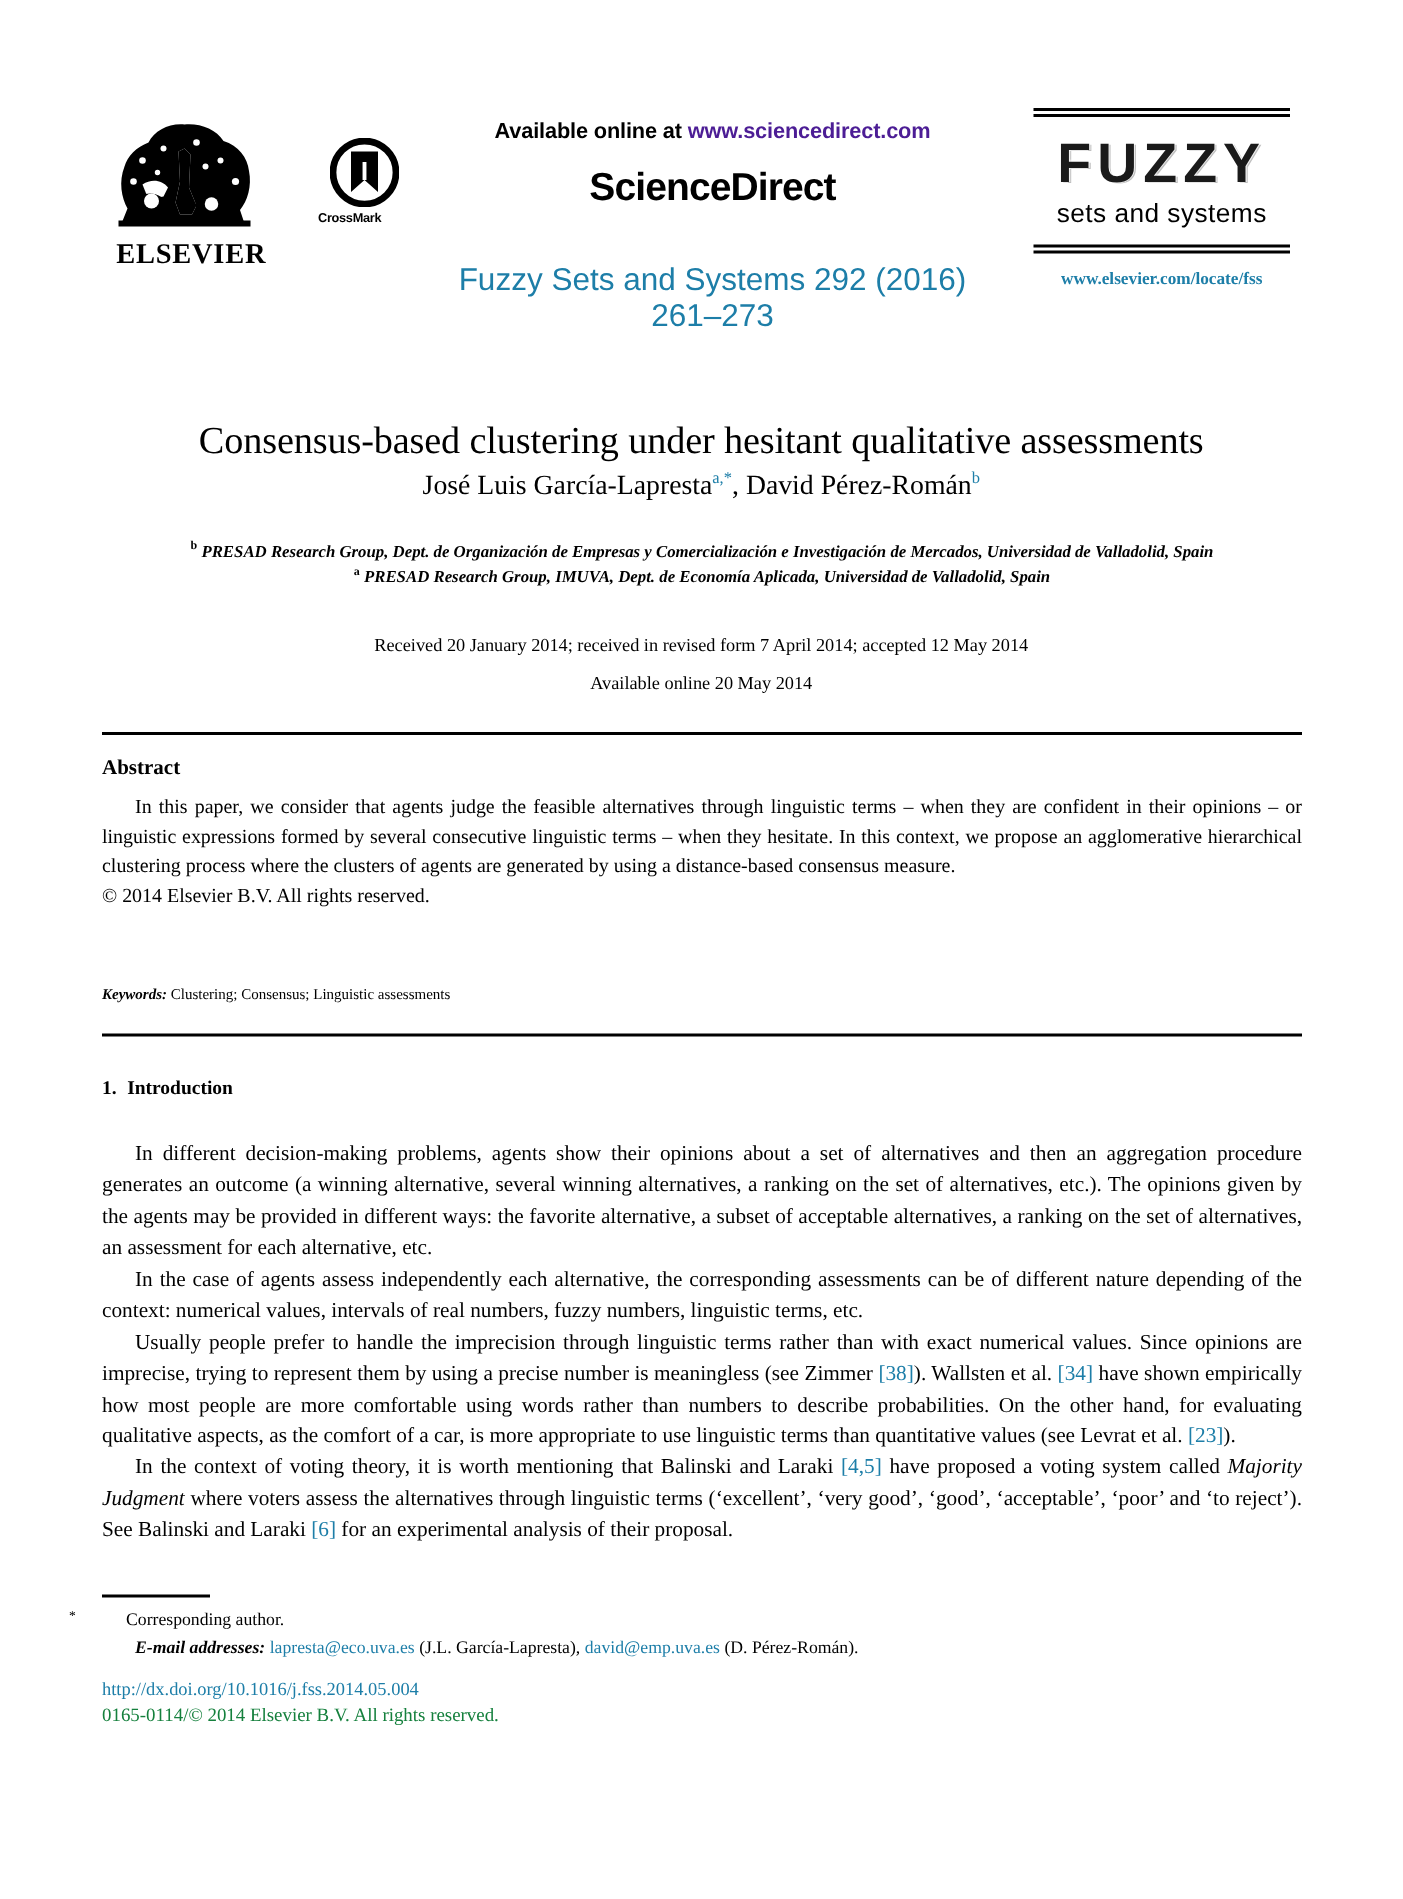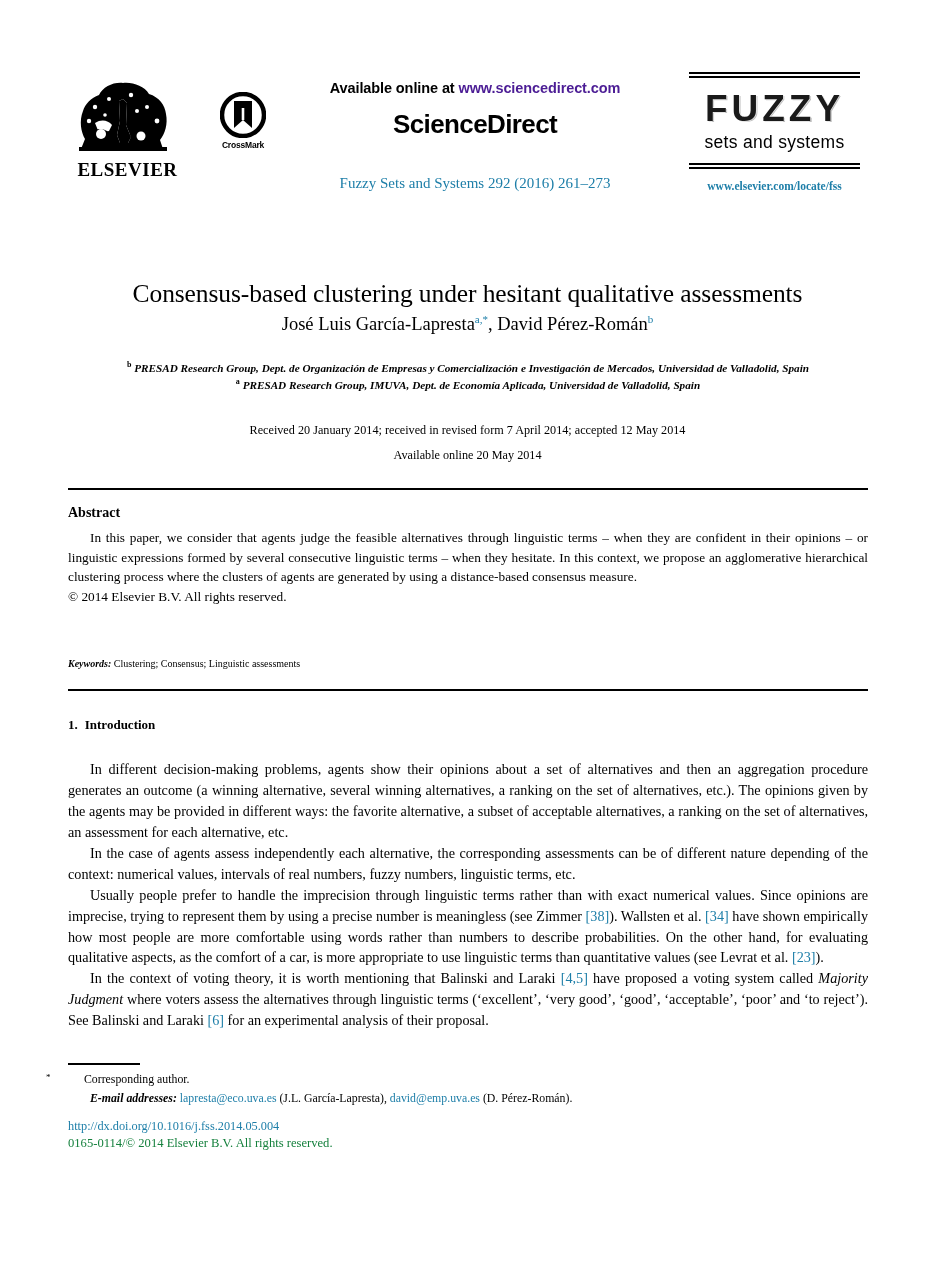--- a/index.html
+++ b/index.html
@@ -51,21 +51,20 @@
     letter-spacing: 0.5px;
     line-height: 1;
     margin-top: 1px;
   }
 
   .crossmark-block {
     position: absolute;
     left: 137px;
     top: 20px;
     width: 62px;
-    text-align: center;
   }
   .crossmark-logo {
     width: 46px;
     height: 46px;
     display: block;
     margin: 0 auto;
   }
   .crossmark-word {
     font-family: "Liberation Sans", sans-serif;
     font-weight: bold;
@@ -93,22 +92,22 @@
   }
   .sd-word {
     font-family: "Liberation Sans", sans-serif;
     font-weight: bold;
     font-size: 26px;
     letter-spacing: -0.6px;
     margin-top: 13px;
     color: #000;
   }
   .journal-ref {
-    font-family: Liberation Serif, serif;
-    font-size: 15px;
+    font-family: Liberation Sans, sans-serif;
+    font-size: 21px;
     color: #1d7ea8;
     margin-top: 35px;
   }
 
   .fuzzy-block {
     position: absolute;
     left: 614px;
     top: 0px;
     width: 171px;
     text-align: center;

